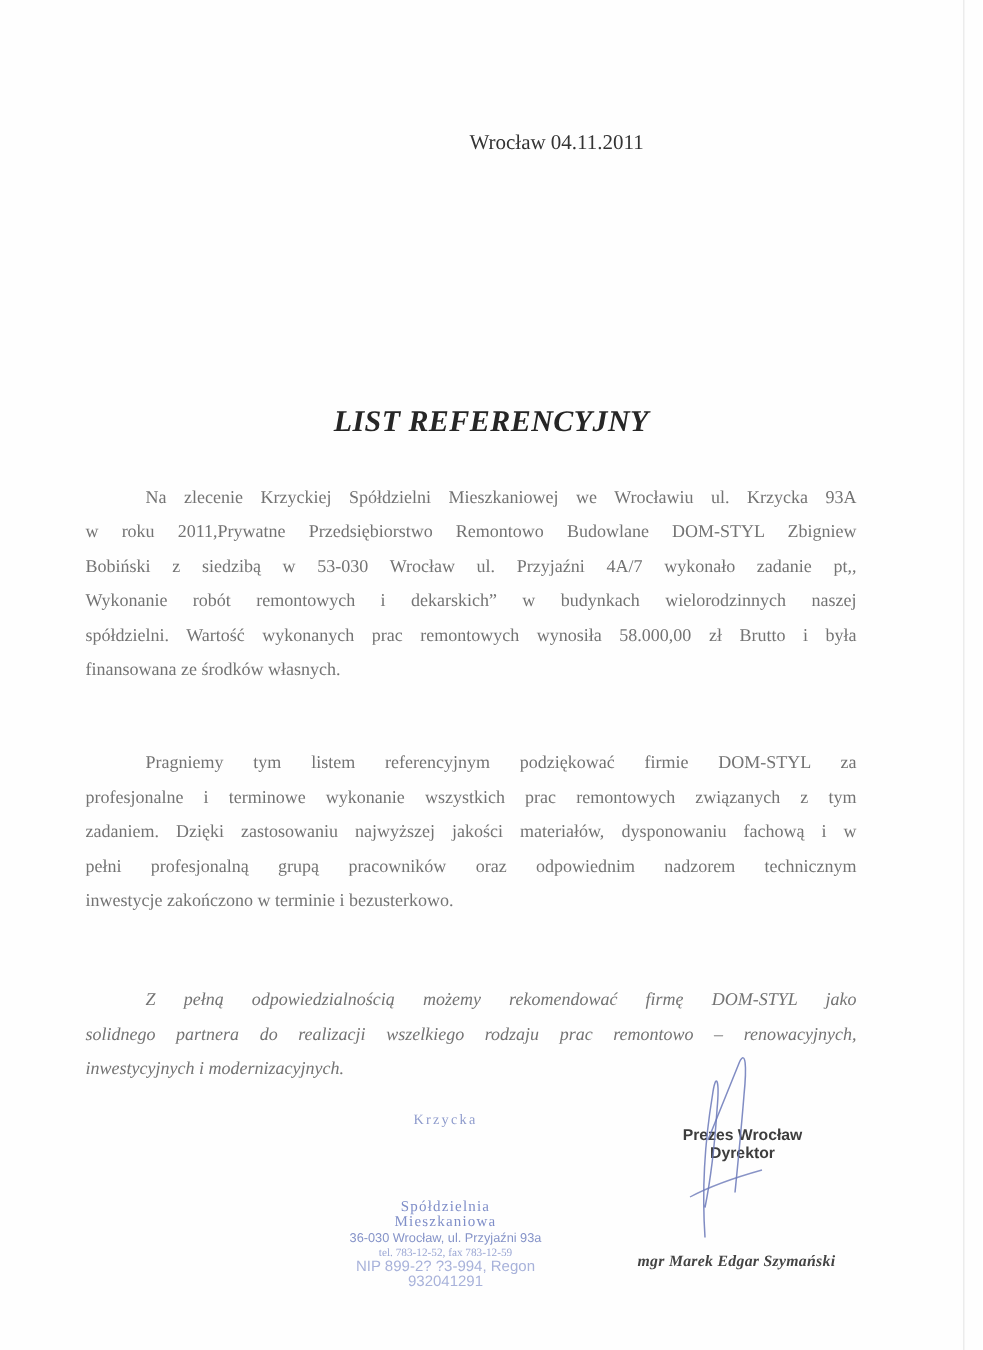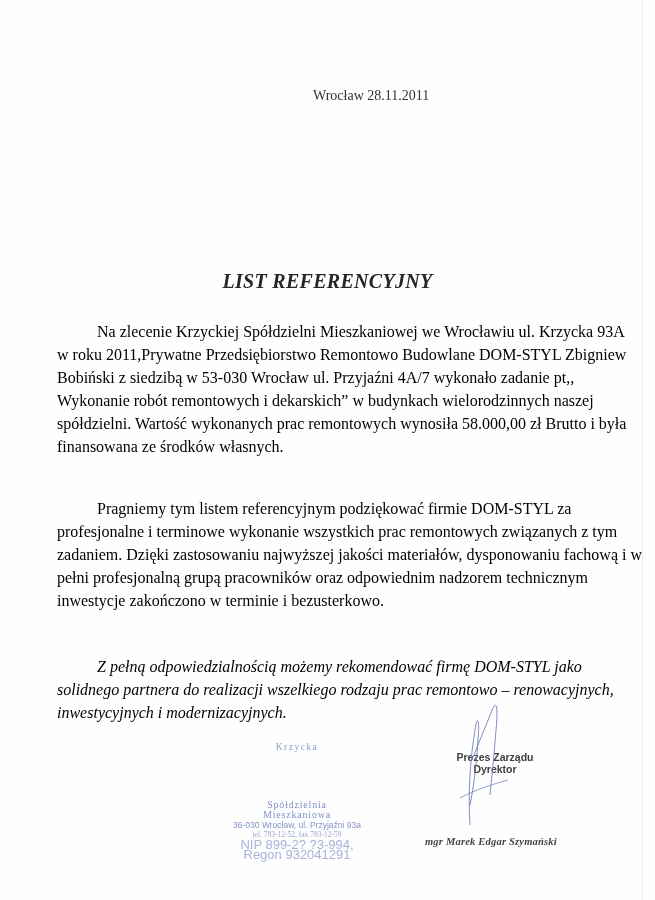--- a/index.html
+++ b/index.html
@@ -7,56 +7,56 @@
     width: 655px; height: 900px; background: #ffffff; position: relative; overflow: hidden;
     font-family: "Liberation Serif", "DejaVu Serif", serif; color: #2a2a2a;
   }
   .page { position: absolute; inset: 0; background: #fefefe; }
   .edge { position: absolute; top: 0; right: 12px; width: 1px; height: 900px; background: #ececec; }
   .date { position: absolute; top: 88px; left: 313px; font-size: 14px; color: #333; }
   .title {
     position: absolute; top: 270px; left: 0; width: 655px; text-align: center;
     font-size: 20px; font-weight: bold; font-style: italic; letter-spacing: 0.3px; color: #262626;
   }
-  .para { position: absolute; left: 57px; width: 514px; font-size: 16px; line-height: 23px; color: #000000; }
+  .para { position: absolute; left: 57px; width: 514px; font-size: 12px; line-height: 23px; color: #737373; }
   .line { display: block; white-space: nowrap; text-align: justify; text-align-last: justify; height: 23px; }
   .line.last { text-align-last: left; }
   .line.indent { padding-left: 40px; }
   .p1 { top: 320px; }
   .p2 { top: 497px; }
   .p3 { top: 655px; font-style: italic; }
 
   .stamp {
     position: absolute; left: 232px; top: 742px; width: 130px; text-align: center;
     color: #8a98cc; font-family: "Liberation Sans", "DejaVu Sans", sans-serif; line-height: 10px;
   }
   .stamp .s1 { font-family: "Liberation Serif", serif; font-size: 9.5px; letter-spacing: 1.5px; color: #8e9bcc; }
   .stamp .s2 { font-family: Liberation Serif, serif; font-size: 10px; letter-spacing: 0.8px; color: #7f8ec8; margin-top: 48px; }
   .stamp .s3 { font-size: 8.5px; color: #8593c8; }
   .stamp .s4 { font-size: 7.5px; color: #9aa6d4; font-family: Liberation Serif, serif; }
-  .stamp .s5 { font-size: 13px; color: #a8b2da; }
+  .stamp .s5 { font-size: 10px; color: #a8b2da; }
 
   .sign-title {
     position: absolute; left: 440px; top: 751px; width: 110px; text-align: center;
     font-family: "Liberation Sans", "DejaVu Sans", sans-serif; font-weight: bold; color: #3d3d3d;
     font-size: 10.5px; line-height: 12px;
   }
   .sign-name {
     position: absolute; left: 425px; top: 793px; font-size: 10.5px; font-style: italic;
     font-weight: bold; color: #444; letter-spacing: 0.2px; margin-top: 43px;
   }
   .signature { position: absolute; left: 440px; top: 700px; width: 100px; height: 130px; }
 </style>
 </head>
 <body>
 
 <div class="page">
   <div class="edge"></div>
 
-  <div class="date">Wrocław 28.11.2011</div>
+  <div class="date">Wrocław 04.11.2011</div>
 
   <div class="title">LIST REFERENCYJNY</div>
 
   <div class="para p1">
     <span class="line indent">Na  zlecenie Krzyckiej Spółdzielni Mieszkaniowej we Wrocławiu ul. Krzycka 93A</span>
     <span class="line">w roku 2011,Prywatne Przedsiębiorstwo Remontowo Budowlane DOM-STYL Zbigniew</span>
     <span class="line">Bobiński z siedzibą w 53-030 Wrocław ul. Przyjaźni 4A/7 wykonało zadanie pt,,</span>
     <span class="line">Wykonanie robót remontowych i dekarskich” w budynkach wielorodzinnych naszej</span>
     <span class="line">spółdzielni. Wartość wykonanych prac remontowych wynosiła 58.000,00 zł Brutto i była</span>
     <span class="line last">finansowana ze środków  własnych.</span>
@@ -78,21 +78,21 @@
 
   <div class="stamp">
     <div class="s1">Krzycka</div>
     <div class="s2">Spółdzielnia Mieszkaniowa</div>
     <div class="s3">36-030 Wrocław, ul. Przyjaźni 93a</div>
     <div class="s4">tel. 783-12-52, fax 783-12-59</div>
     <div class="s5">NIP 899-2? ?3-994, Regon 932041291</div>
   </div>
 
   <div class="sign-title">
-    <div>Prezes Zarządu</div>
+    <div>Prezes Wrocław</div>
     <div>Dyrektor</div>
   </div>
 
   <div class="sign-name">mgr Marek Edgar Szymański</div>
 
   <svg class="signature" viewBox="0 0 100 130">
     <path d="M30 125 C 28 95, 30 60, 35 30 C 37 15, 40 18, 38 40 C 36 70, 33 90, 30 105" fill="none" stroke="#6a78b8" stroke-width="1" opacity="0.85"></path>
     <path d="M32 60 C 40 40, 48 20, 53 8 C 57 0, 58 10, 56 30 C 54 55, 52 75, 50 95" fill="none" stroke="#6a78b8" stroke-width="1" opacity="0.85"></path>
     <path d="M20 98 C 35 90, 50 85, 68 80" fill="none" stroke="#6a78b8" stroke-width="0.9" opacity="0.8"></path>
   </svg>

